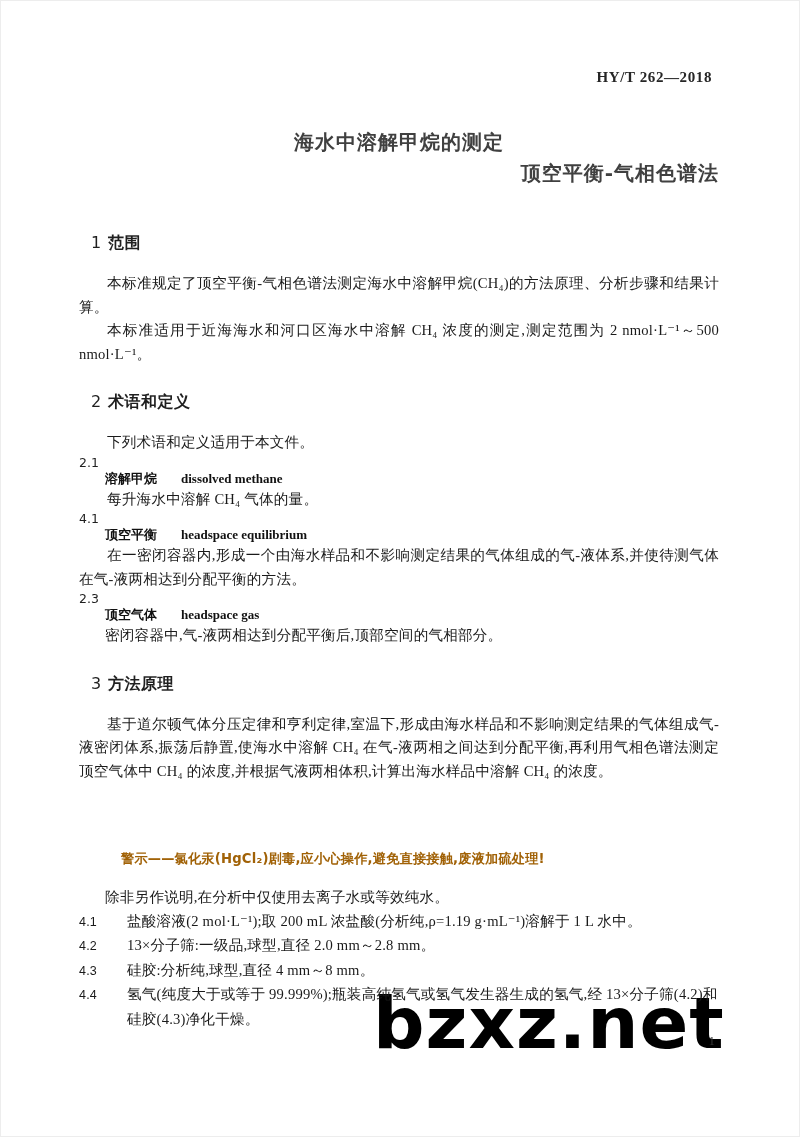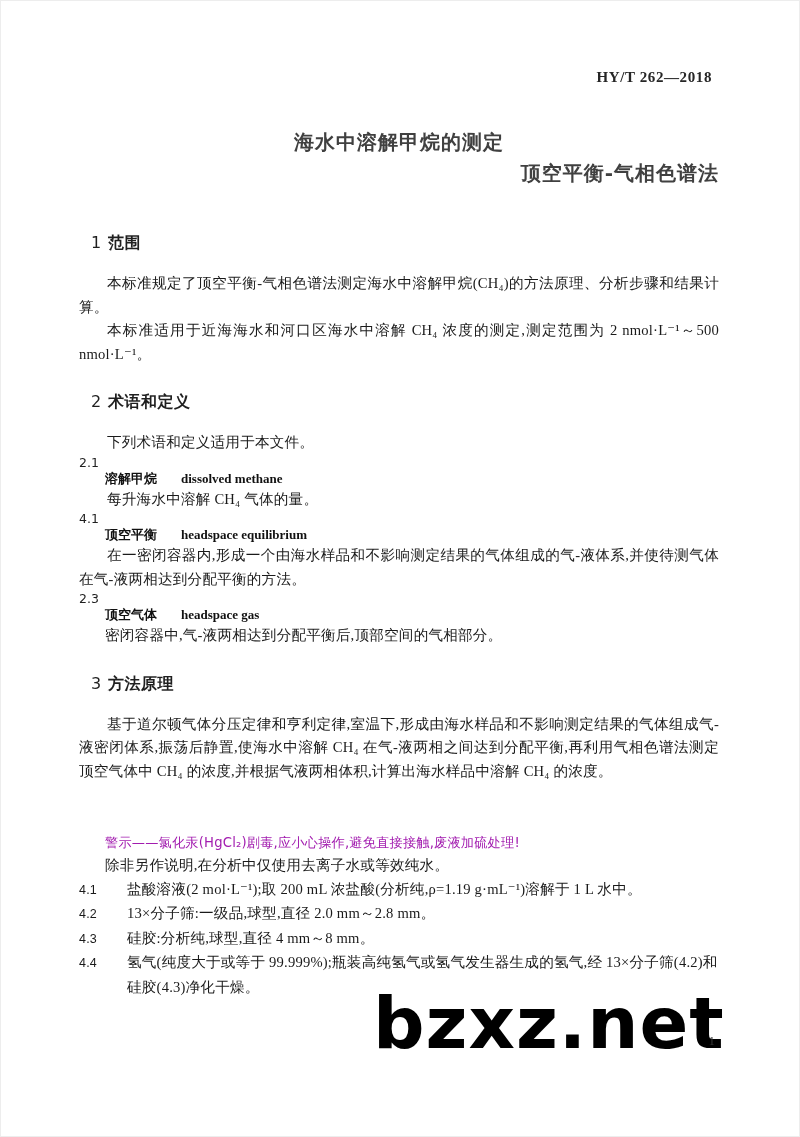--- a/index.html
+++ b/index.html
@@ -115,26 +115,26 @@
     color: #1a1a1a;
     padding-left: 26px;
     margin: 0;
   }
   .note b {
     font-family: "DejaVu Sans", "Liberation Sans", sans-serif;
     font-size: 11.5px;
   }
   .warn {
     font-family: "DejaVu Sans", "Liberation Sans", sans-serif;
-    font-weight: normal;
+    font-weight: bold;
     font-size: 13.2px;
     line-height: 23px;
-    color: #a21caf;
+    color: #a16207;
     padding-left: 26px;
-    margin: 0;
+    margin: 16px;
     letter-spacing: 0.2px;
   }
   .item {
     font-family: "Liberation Serif", "DejaVu Serif", serif;
     font-size: 14.6px;
     line-height: 23.5px;
     color: #1a1a1a;
     margin: 0;
     padding-left: 48px;
     text-indent: -48px;

